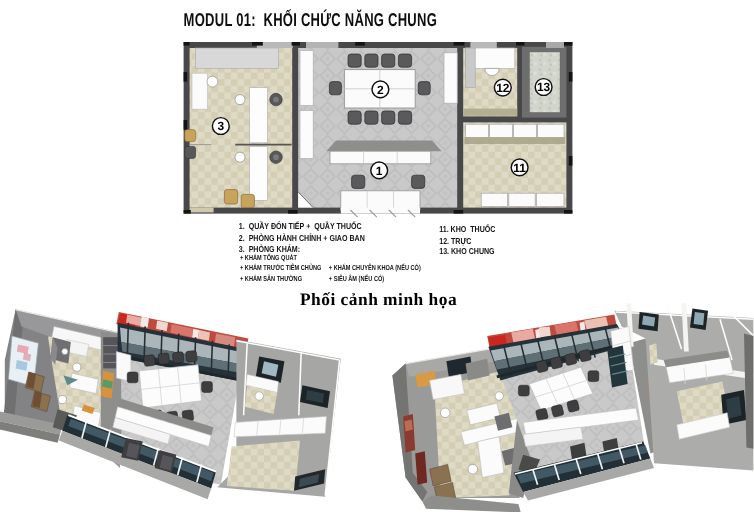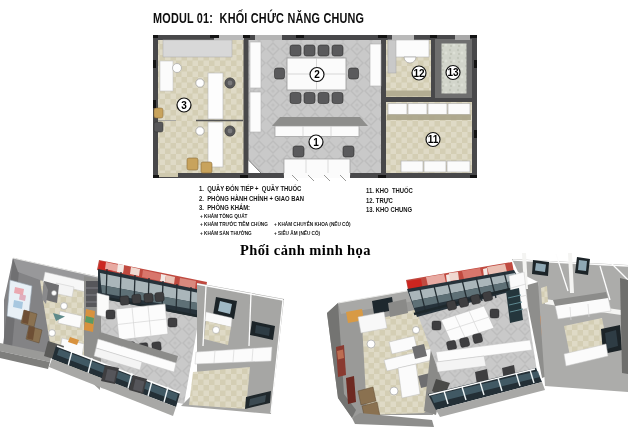--- a/index.html
+++ b/index.html
@@ -473,13 +473,13 @@
 </div>
 <div class="abs lg" style="left:274px;top:220.4px;font-size:6px;line-height:8.3px;transform:scaleX(0.78)">
 + KHÁM CHUYÊN KHOA (NẾU CÓ)<br>
 + SIÊU ÂM (NẾU CÓ)
 </div>
 <div class="abs lg" style="left:366px;top:186px;font-size:7.2px;line-height:9.5px">
 11. KHO&nbsp; THUỐC<br>
 12. TRỰC<br>
 13. KHO CHUNG
 </div>
-<div class="abs cap" style="left:240px;top:242px">Phối cảnh minh họa</div>
+<div class="abs cap" style="left:250px;top:242px">Phối cảnh minh họa</div>
 
 </body></html>

